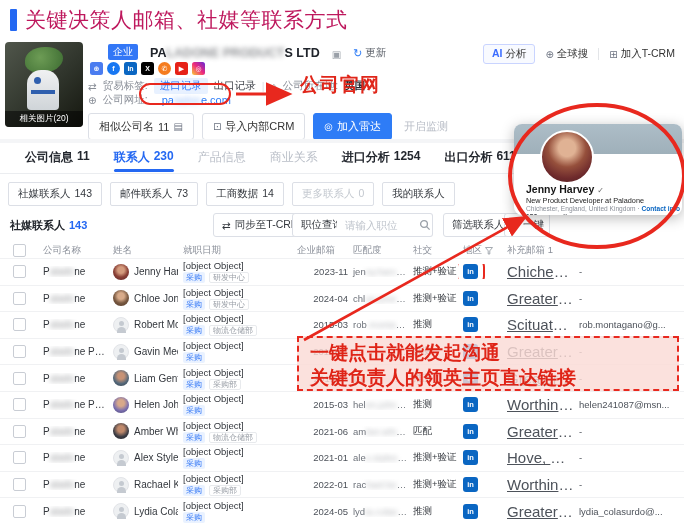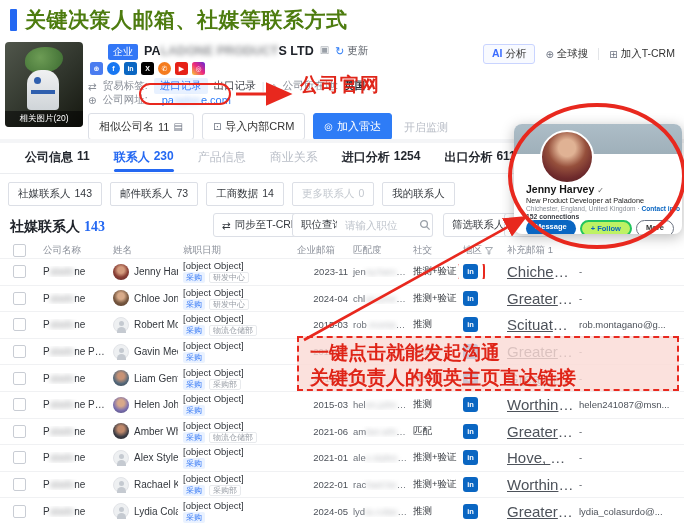--- a/index.html
+++ b/index.html
@@ -3,35 +3,35 @@
 <meta charset="utf-8">
 <style>
   html,body{margin:0;padding:0;}
   body{width:684px;height:524px;overflow:hidden;background:#fff;
        font-family:"Liberation Sans","DejaVu Sans",sans-serif;position:relative;}
   .page{position:absolute;inset:0;}
 
   
   .title-row{position:absolute;left:10px;top:6px;display:flex;align-items:center;gap:8px;}
   .title-bar{width:7px;height:22px;background:#2468f2;border-radius:1px;}
-  .page-title{margin:0;font-size:21px;font-weight:bold;color:#4d7c0f;letter-spacing:.5px;white-space:nowrap;}
+  .page-title{margin:0;font-size:21px;font-weight:normal;color:#be185d;letter-spacing:.5px;white-space:nowrap;}
 
   
   .photo{position:absolute;left:5px;top:42px;width:78px;height:85px;border-radius:4px;overflow:hidden;
          background:linear-gradient(135deg,#50564b 0%,#30352c 55%,#15170f 100%);}
   .plant{position:absolute;left:20px;top:5px;width:38px;height:26px;border-radius:55% 45% 60% 40%;
          background:radial-gradient(circle at 40% 40%,#6d9c55,#3c6b31);}
   .robot{position:absolute;left:22px;top:28px;width:32px;height:40px;border-radius:14px 14px 4px 4px;
          background:linear-gradient(#f0f1f2,#cfd4d8);}
   .robot::before{content:"";position:absolute;left:7px;top:7px;width:7px;height:7px;border-radius:50%;background:#2f5fae;}
   .robot::after{content:"";position:absolute;left:4px;top:20px;right:4px;height:4px;background:#2f5fae;}
   .photo-label{position:absolute;left:0;right:0;bottom:0;background:rgba(0,0,0,.5);color:#fff;
                font-size:8.5px;text-align:center;padding:2px 0;}
 
-  .row1{position:absolute;left:88px;top:44px;display:flex;align-items:flex-start;gap:6px;white-space:nowrap;padding-left:20px;}
+  .row1{position:absolute;left:88px;top:44px;display:flex;align-items:flex-end;gap:12px;white-space:nowrap;padding-left:20px;}
   .badge-ent{background:#3377f6;color:#fff;font-size:10px;padding:1px 5px;border-radius:2px;}
   .cname{font-size:12.5px;font-weight:bold;color:#20242b;}
   .blur{filter:blur(2.6px);opacity:.5;}
   .icon-copy{color:#9aa0a8;font-size:10px;}
   .refresh{display:flex;align-items:center;gap:3px;color:#5f646c;font-size:10.5px;}
   .refresh .ic{color:#2e7cf6;font-size:11px;}
 
   .top-actions{position:absolute;left:483px;top:44px;display:flex;align-items:center;gap:10px;white-space:nowrap;}
   .ai-chip{border:1px solid #c9d4ff;background:#f8faff;border-radius:3px;padding:2px 8px;font-size:10.5px;color:#333;}
   .ai-chip b{color:#3a6cff;text-align:center;}
@@ -54,21 +54,21 @@
              font-size:10.5px;color:#8a8f98;white-space:nowrap;}
   .chip-import{background:#e8f1ff;color:#3377f6;padding:1px 6px;border-radius:2px;}
   .chip-export{color:#3c4047;}
   .vdiv{color:#dfe2e6;}
   .loc-val{color:#20242b;font-weight:bold;}
 
   .site-row{position:absolute;left:88px;top:93px;display:flex;align-items:center;gap:6px;
             font-size:10.5px;color:#8a8f98;white-space:nowrap;}
   .site-link{color:#2e7cf6;font-size:11px;margin-left:8px;}
 
-  .btn-row{position:absolute;left:88px;top:113px;display:flex;align-items:flex-end;gap:8px;white-space:nowrap;}
+  .btn-row{position:absolute;left:88px;top:113px;display:flex;align-items:center;gap:8px;white-space:nowrap;}
   .btn{border:1px solid #dcdfe6;border-radius:3px;background:#fff;padding:5px 10px;font-size:11px;color:#333;
        display:flex;align-items:center;gap:4px;}
   .btn .ic{color:#6b7280;font-size:10px;}
   .btn-primary{background:#2e7cf6;border-color:#2e7cf6;color:#fff;}
   .btn-primary .ic{color:#fff;}
   .btn-ghost{border:none;color:#b9bec7;padding:5px 4px;}
 
   .band{position:absolute;left:0;top:139px;width:100%;height:4px;background:#f4f5f7;}
 
   
@@ -79,21 +79,21 @@
   .tab[data-state="disabled"]{color:#b9bec7;font-weight:normal;}
   .tabs-line{position:absolute;left:0;top:173px;width:100%;height:1px;background:#ebedf0;}
 
   .subtabs{position:absolute;left:8px;top:182px;display:flex;gap:8px;}
   .subtab{border:1px solid #dcdfe6;border-radius:2px;padding:4px 9px;font-size:10.5px;color:#33373d;
           display:flex;gap:4px;background:#fff;white-space:nowrap;}
   .subtab[data-state="disabled"]{color:#c3c8cf;}
 
   
   .list-header{position:absolute;left:0;top:213px;width:100%;height:28px;}
-  .lh-title{position:absolute;left:10px;top:5px;font-size:14px;font-weight:bold;color:#20242b;font-family:Liberation Serif, serif;}
+  .lh-title{position:absolute;left:10px;top:5px;font-size:11px;font-weight:bold;color:#20242b;}
   .lh-title b{color:#2468f2;margin-left:4px;}
   .lh-btn{position:absolute;top:0;height:24px;border:1px solid #dcdfe6;border-radius:3px;background:#fff;
           display:flex;align-items:center;gap:4px;padding:0 8px;font-size:10.5px;color:#33373d;box-sizing:border-box;white-space:nowrap;}
   .lh-sync{left:213px;}
   .lh-query{left:292px;border-radius:3px 0 0 3px;color:#33373d;}
   .caret{color:#9aa0a8;font-size:8px;margin-left:2px;}
   .lh-input{position:absolute;left:337px;top:0;width:96px;height:24px;border:1px solid #dcdfe6;border-left:none;
             border-radius:0 3px 3px 0;box-sizing:border-box;padding:0 20px 0 8px;font-size:10.5px;color:#333;
             font-family:inherit;}
   .lh-input::placeholder{color:#bfc4cc;}
@@ -139,21 +139,21 @@
 
   
   .anno-site{position:absolute;left:300px;top:72px;font-size:19px;font-weight:bold;color:#e0261a;
              letter-spacing:1px;z-index:60;white-space:nowrap;}
   .anno-box{position:absolute;left:297px;top:336px;width:382px;height:55px;z-index:60;box-sizing:border-box;
             border:2px dashed #e8281e;background:rgba(250,218,213,.82);padding:2px 11px;}
   .anno-box div{font-size:19px;line-height:25px;font-weight:bold;color:#df2417;white-space:nowrap;}
   .overlay{position:absolute;inset:0;z-index:70;pointer-events:none;}
 
   
-  .li-card{position:absolute;left:514px;top:124px;width:168px;height:110px;background:#fff;border-radius:8px;
+  .li-card{position:absolute;left:514px;top:124px;width:168px;height:91px;background:#fff;border-radius:8px;
            box-shadow:0 3px 14px rgba(0,0,0,.28);z-index:40;overflow:hidden;}
   .li-banner{position:absolute;left:0;top:0;right:0;height:30px;background:linear-gradient(#adbdc7,#9fb0ba);}
   .li-avatar{position:absolute;left:26px;top:6px;width:50px;height:50px;border-radius:50%;border:2px solid #fff;
              background:radial-gradient(circle at 50% 32%,#e0b294 20%,#96503c 45%,#6e2a2c 72%,#4a1e21 100%);}
   .li-name{position:absolute;left:12px;top:59px;font-size:10.5px;font-weight:bold;color:#151515;}
   .li-verified{color:#666;font-size:8px;font-weight:normal;}
   .li-headline{position:absolute;left:12px;top:72px;font-size:7.3px;color:#222;white-space:nowrap;}
   .li-loc{position:absolute;left:12px;top:81px;font-size:6.6px;color:#8a8f98;white-space:nowrap;}
   .li-loc b{color:#0a66c2;}
   .li-conn{position:absolute;left:12px;top:89px;font-size:6.8px;font-weight:bold;color:#3c4047;}

